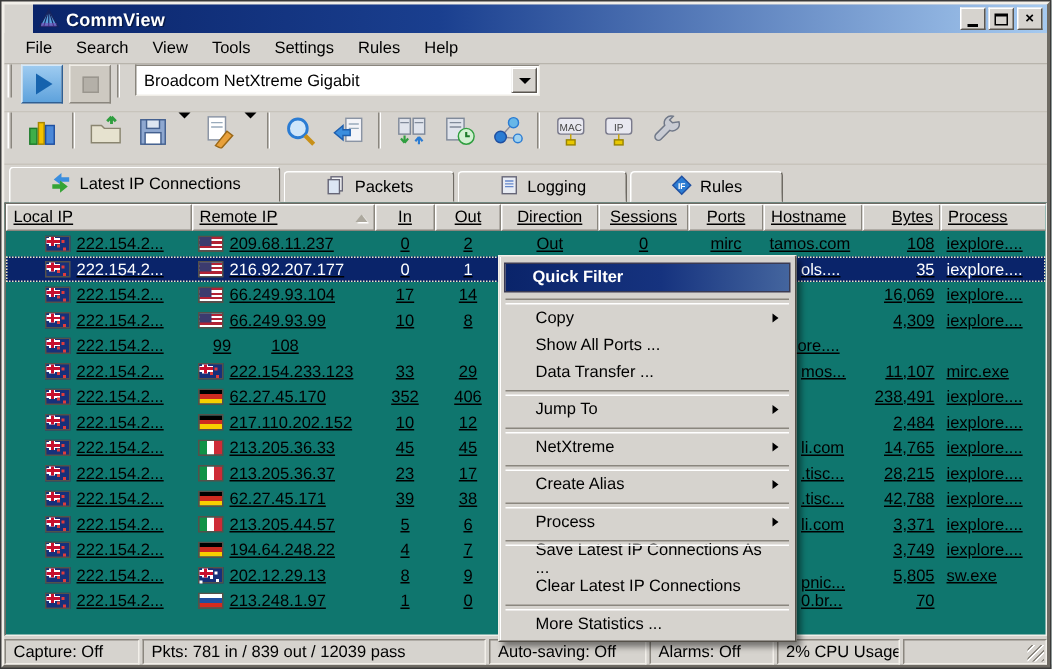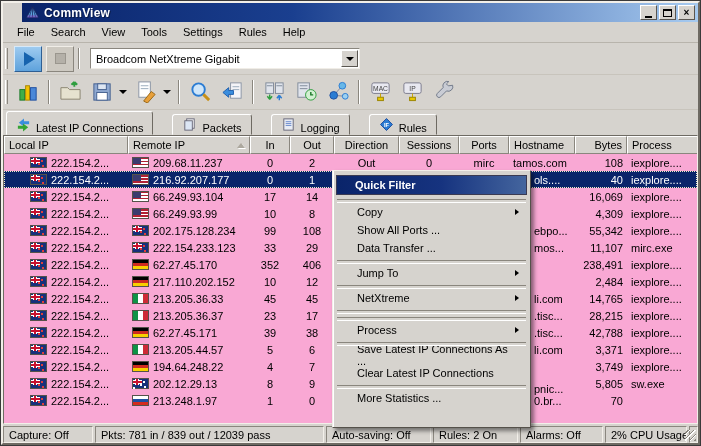--- a/index.html
+++ b/index.html
@@ -24,21 +24,21 @@
     align-items:center; justify-content:center; font-size:10px; font-weight:bold; cursor:default;}
   .winbtn .min-glyph{ width:7px; height:2px; background:#000; margin-top:8px;}
   .winbtn .max-glyph{ width:9px; height:8px; border:1px solid #000; border-top-width:2px;}
 
   
   .menubar { height:21px; flex:none; display:flex; align-items:stretch; padding-left:6px;
     border-bottom:1px solid #b8b4ac; background:var(--chrome); }
   .menubar .mitem { padding:4px 8px 0 8px; }
 
   
-  .tb { flex:none; display:flex; align-items:center; background:var(--chrome); }
+  .tb { flex:none; display:flex; background:var(--chrome); }
   .tb1 { height:32px; border-bottom:1px solid #c8c4bc; }
   .tb2 { height:35px; border-bottom:1px solid #c8c4bc; }
   .gripper { width:3px; height:70%; margin:0 4px 0 2px; border-left:1px solid #fff;
     border-right:1px solid #8a867e; flex:none;}
   .tbsep { width:2px; height:70%; margin:0 4px; border-left:1px solid #8a867e;
     border-right:1px solid #fff; flex:none;}
   .tbbtn { width:30px; height:27px; margin:0 1px; display:flex; align-items:center;
     justify-content:center; border:1px solid transparent; flex:none;}
   .tbbtn svg { width:23px; height:23px; }
   .playbtn { width:28px; height:26px; margin-left:2px;
@@ -56,29 +56,29 @@
   .combo .val { flex:1; padding:0 5px; white-space:nowrap; overflow:hidden; }
   .combo .drop { width:17px; height:17px; margin-right:1px; background:var(--chrome);
     border:1px solid; border-color:#fff #5a5650 #5a5650 #fff; display:flex;
     align-items:center; justify-content:center; }
   .combo .drop i { width:0; height:0; border-left:4px solid transparent;
     border-right:4px solid transparent; border-top:4px solid #000; }
 
   
   .tabs { height:25px; flex:none; display:flex; align-items:flex-end; padding-left:3px;
     background:var(--chrome); }
-  .tab { height:21px; display:flex; align-items:flex-end; padding:0 9px; margin-right:19px;
+  .tab { height:21px; display:flex; align-items:center; padding:0 26px; margin-right:2px;
     border:1px solid; border-color:#fff #6e6a63 transparent #fff;
     border-radius:3px 3px 0 0; background:var(--chrome); white-space:nowrap;}
   .tab.active { height:24px; font-weight:normal; border-bottom:1px solid var(--chrome); z-index:2;}
   .tab svg { width:15px; height:15px; margin-right:5px; flex:none;}
 
   
-  .gridwrap { flex:1; overflow:hidden; background:#f9a8d4; border:1px solid;
-    border-color:#6e6a63 #f2efe9 #f2efe9 #6e6a63; position:relative;}
+  .gridwrap { flex:1; overflow:hidden; background:#0f766e; border:1px solid;
+    border-color:#6e6a63 #f2efe9 #f2efe9 #6e6a63; position:relative;text-decoration:underline;}
   .gridhead { display:flex; height:18px; background:var(--chrome); }
   .hcell { border-right:1px solid #8a867e; border-bottom:1px solid #8a867e;
     border-top:1px solid #fff; border-left:1px solid #fff; padding:2px 4px;
     display:flex; align-items:center; overflow:hidden; white-space:nowrap; flex:none;}
   .hcell.center{justify-content:center;} .hcell.right{justify-content:flex-end;}
   .sortarrow { width:0; height:0; border-left:4px solid transparent; border-right:4px solid transparent;
     border-bottom:5px solid #aca89e; margin-left:auto; filter:drop-shadow(1px 1px 0 #fff);}
   .grow { display:flex; height:17px; align-items:center; }
   .grow.selected { background:var(--sel,#0a246a); color:#fff;
     outline:1px dotted #efe9c6; outline-offset:-1px;}
@@ -406,21 +406,21 @@
           <div class="gcell center" style="width: 60px;">
             <span></span>
           </div>
           <div class="gcell center" style="width: 50px;">
             <span></span>
           </div>
           <div class="gcell left" style="width: 66px;">
             <span class="clipped">ols....</span>
           </div>
           <div class="gcell right" style="width: 52px;">
-            <span>40</span>
+            <span>35</span>
           </div>
           <div class="gcell left" style="width: 78px;">
             <span>iexplore....</span>
           </div>
         </div>
         <div class="grow">
           <div class="gcell left localip" style="width: 124px;">
             <span class="flag nz"></span>
             <span>222.154.2...</span>
           </div>
@@ -484,24 +484,20 @@
             <span>4,309</span>
           </div>
           <div class="gcell left" style="width: 78px;">
             <span>iexplore....</span>
           </div>
         </div>
         <div class="grow">
           <div class="gcell left localip" style="width: 124px;">
             <span class="flag nz"></span>
             <span>222.154.2...</span>
-          </div>
-          <div class="gcell left" style="width: 122px;">
-            <span class="flag nz"></span>
-            <span>202.175.128.234</span>
           </div>
           <div class="gcell center" style="width: 40px;">
             <span>99</span>
           </div>
           <div class="gcell center" style="width: 44px;">
             <span>108</span>
           </div>
           <div class="gcell center" style="width: 65px;">
             <span></span>
           </div>
@@ -861,21 +857,20 @@
             <span></span>
           </div>
         </div>
       </div>
   </div>
 
   <div class="statusbar" id="statusbar">
       <div class="spanel" style="width: 90px;">Capture: Off</div>
       <div class="spanel" style="width: 229px;">Pkts: 781 in / 839 out / 12039 pass</div>
       <div class="spanel" style="width: 105px;">Auto-saving: Off</div>
-      <div class="spanel" style="width: 85px;">Rules: 2 On</div>
       <div class="spanel" style="width: 83px;">Alarms: Off</div>
       <div class="spanel" style="width: 82px;">2% CPU Usage</div>
       <div class="sgrip"></div>
     </div>
 
   <div class="ctxmenu" id="ctxmenu">
       <div class="cm-header">
         <span>Quick Filter</span>
       </div>
       <div class="cm-sep"></div>
@@ -893,20 +888,24 @@
       <div class="cm-item">
         <span>Jump To</span>
         <span class="sub"></span>
       </div>
       <div class="cm-sep"></div>
       <div class="cm-item">
         <span>NetXtreme</span>
         <span class="sub"></span>
       </div>
       <div class="cm-sep"></div>
+      <div class="cm-item">
+        <span>Create Alias</span>
+        <span class="sub"></span>
+      </div>
       <div class="cm-sep"></div>
       <div class="cm-item">
         <span>Process</span>
         <span class="sub"></span>
       </div>
       <div class="cm-sep"></div>
       <div class="cm-item">
         <span>Save Latest IP Connections As ...</span>
       </div>
       <div class="cm-item">

